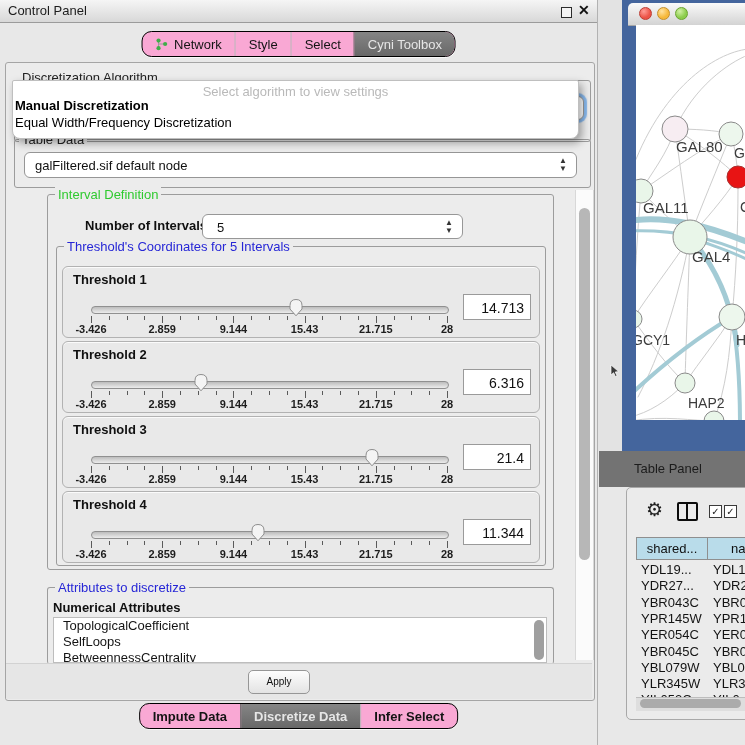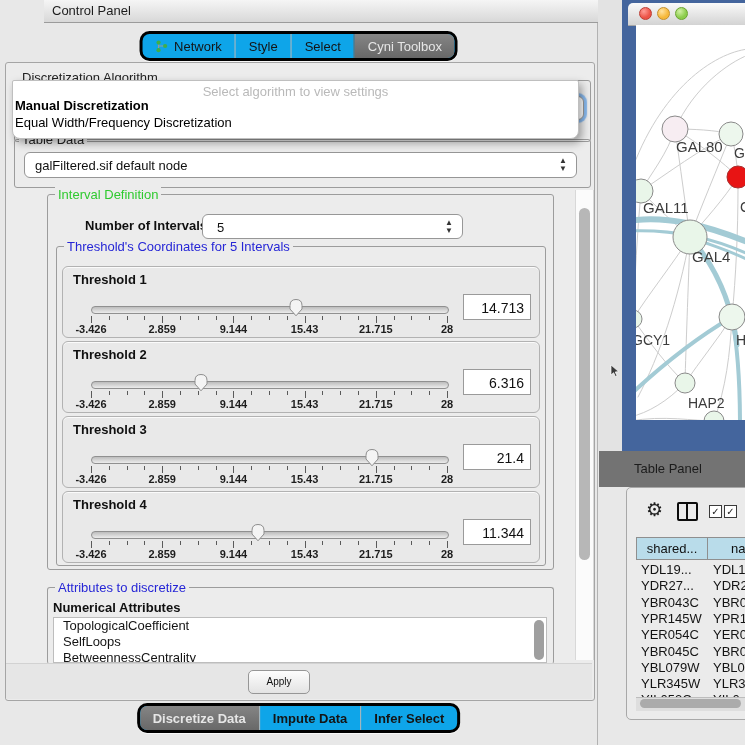--- a/index.html
+++ b/index.html
@@ -3,26 +3,26 @@
 <meta charset="utf-8">
 <style>
   html,body{margin:0;padding:0;width:745px;height:745px;overflow:hidden;
     font-family:"Liberation Sans",sans-serif;background:#e8e8e8;}
   #stage{position:absolute;left:0;top:0;width:745px;height:745px;}
   .abs{position:absolute;}
 
   
   #cp-window{left:0;top:0;width:597px;height:745px;background:#e8e8e8;border-right:1px solid #b2b2b2;}
   #cp-titlebar{left:0;top:0;width:597px;height:22px;background:linear-gradient(#f5f5f5,#d8d8d8);
-    border-bottom:1px solid #9b9b9b;margin-left:44px;}
+    border-bottom:1px solid #9b9b9b;}
   #cp-title{left:8px;top:3px;font-size:13px;color:#1c1c1c;}
   #float-ic{left:561px;top:7px;width:9px;height:9px;border:1.5px solid #2c2c2c;background:#f4f4f4;}
   #close-ic{left:578px;top:2px;font-size:14px;font-weight:bold;color:#111;}
 
-  .segbar{display:flex;height:24px;border:3px solid #000000;border-radius:10px;background:#0ea5e9;
+  .segbar{display:flex;height:24px;border:1px solid #000000;border-radius:10px;background:#f9a8d4;
     overflow:hidden;box-shadow:0 1px 0 rgba(255,255,255,.7);}
   .seg{display:flex;align-items:center;padding:0 13px;font-size:13px;color:#141414;white-space:nowrap;}
   .seg + .seg{border-left:1px solid #b9b9b9;}
   .seg.sel{background:linear-gradient(#858585,#686868);color:#e6e6e6;border-left-color:#686868;}
   #top-tabs{left:50%;top:31px;transform:translateX(-50%);} 
   #bottom-tabs{left:50%;top:703px;transform:translateX(-50%);} 
   #bottom-tabs .seg{font-weight:bold;}
   .net-ic{width:13px;height:13px;margin-right:6px;}
 
   #content-panel{left:5px;top:62px;width:588px;height:637px;background:#ececec;
@@ -366,25 +366,25 @@
       <div id="attr-sb"></div>
     </div>
 
     <div id="cp-vsb-track" class="abs"></div>
     <div id="cp-vsb-thumb" class="abs"></div>
 
     <div id="apply-strip" class="abs"></div>
     <div id="apply-btn" class="abs">Apply</div>
 
     <div id="bottom-tabs" class="abs segbar">
+        <div class="seg">
+          <span>Impute Data</span>
+        </div>
         <div class="seg sel">
           <span>Discretize Data</span>
-        </div>
-        <div class="seg">
-          <span>Impute Data</span>
         </div>
         <div class="seg">
           <span>Infer Select</span>
         </div>
       </div>
   </div>
 
   <div id="gap-col" class="abs"></div>
 
   <div id="net-window" class="abs">

